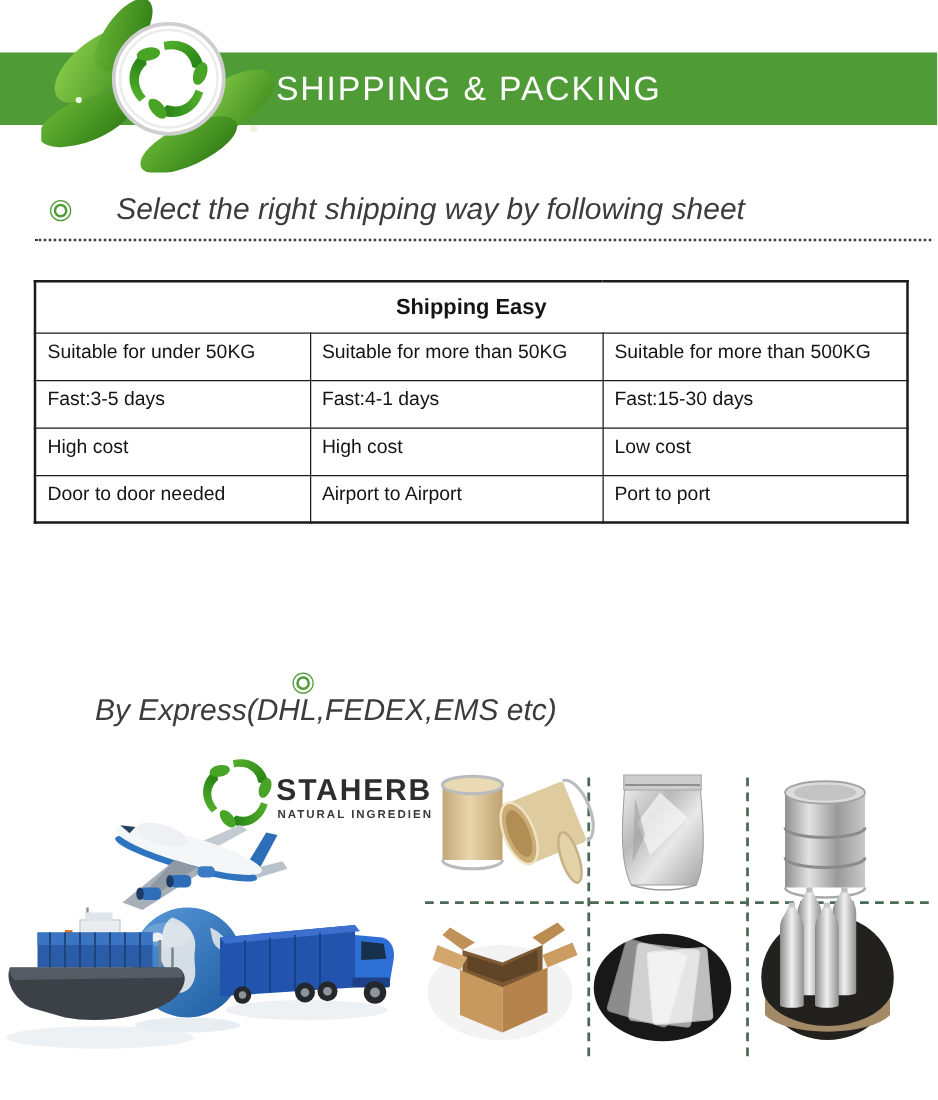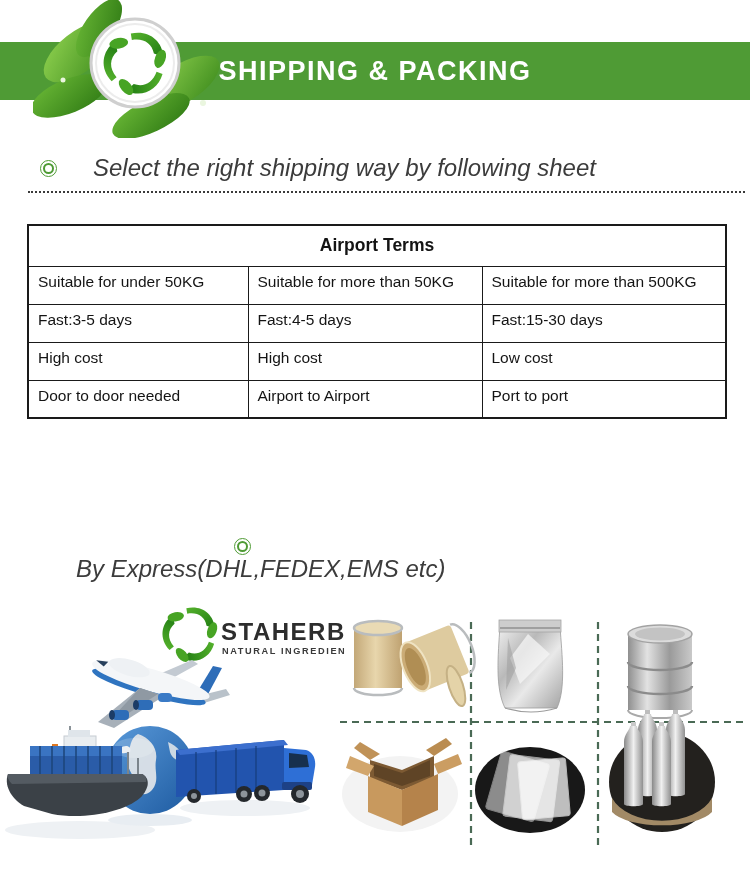--- a/index.html
+++ b/index.html
@@ -2,21 +2,21 @@
 <html><head>
 <meta charset="utf-8">
 <style>
   html,body{margin:0;padding:0;background:#fff;}
   .canvas{position:relative;width:750px;height:880px;background:#ffffff;overflow:hidden;
           font-family:"Liberation Sans",sans-serif;}
 
   
   .banner-bar{position:absolute;left:0;top:42px;width:750px;height:58px;background:#4f9b35;
               display:flex;align-items:center;justify-content:center;}
-  .banner-title{color:#ffffff;font-size:27px;font-weight:bold;letter-spacing:1.5px;margin:12px;}
+  .banner-title{color:#ffffff;font-size:27px;font-weight:normal;letter-spacing:1.5px;margin:12px;}
   .brand-logo{position:absolute;left:33px;top:0;width:195px;height:138px;}
 
   
   .heading-row{position:absolute;left:40px;display:flex;align-items:center;}
   .bullet{width:15px;height:15px;border:1.5px solid #4f9b35;border-radius:50%;
           display:flex;align-items:center;justify-content:center;flex:none;}
   .bullet-inner{width:7px;height:7px;border:2px solid #4f9b35;border-radius:50%;}
   .heading-text{font-style:italic;font-size:24px;color:#3c3c3c;margin-left:36px;white-space:nowrap;}
 
   .dotted-line{position:absolute;left:28px;top:191px;width:717px;height:0;
@@ -98,30 +98,30 @@
   <div class="dotted-line"></div>
 
   <table class="ship-table">
     <colgroup>
         <col style="width:220px">
         <col style="width:234px">
         <col style="width:244px">
       </colgroup>
     <tbody>
         <tr class="rh-title">
-          <td colspan="3" class="title-cell">Airport Terms</td>
+          <td colspan="3" class="title-cell">Shipping Easy</td>
         </tr>
     <tr class="rh-b">
       <td>Suitable for under 50KG</td>
       <td>Suitable for more than 50KG</td>
       <td>Suitable for more than 500KG</td>
     </tr>
     <tr class="rh-b">
       <td>Fast:3-5 days</td>
-      <td>Fast:4-5 days</td>
+      <td>Fast:4-1 days</td>
       <td>Fast:15-30 days</td>
     </tr>
     <tr class="rh-b">
       <td>High cost</td>
       <td>High cost</td>
       <td>Low cost</td>
     </tr>
     <tr class="rh-b">
       <td>Door to door needed</td>
       <td>Airport to Airport</td>

